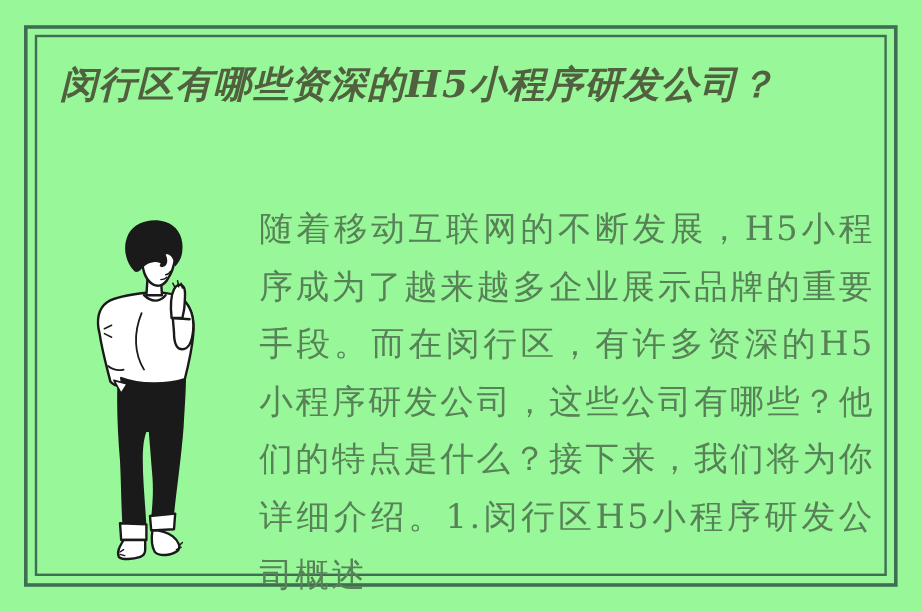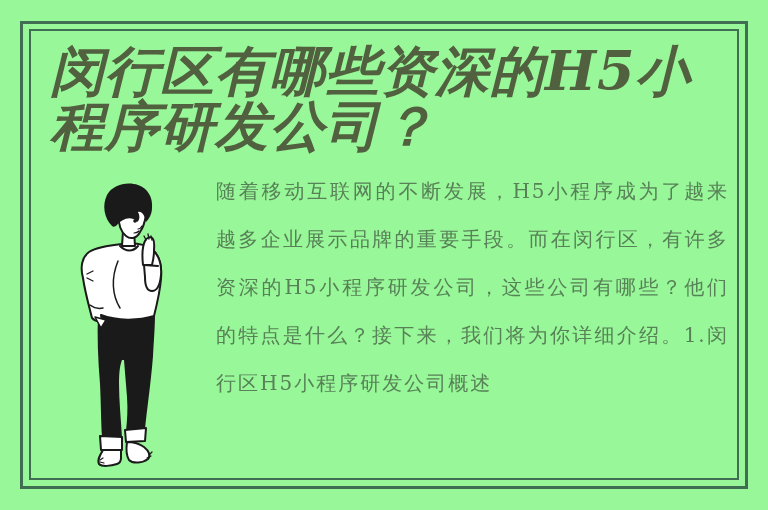--- a/index.html
+++ b/index.html
@@ -20,34 +20,34 @@
   .frame-inner {
     position: absolute;
     left: 6px; top: 5px; right: 6px; bottom: 6px;
     border: 2px solid var(--frame, #3f6e52);
   }
   .article-title {
     position: absolute;
     left: 50px; top: 44px;
     width: 690px;
     margin: 0;
-    font-size: 54px;
+    font-size: 31px;
     line-height: 55px;
     font-weight: 700;
     font-style: italic;
     letter-spacing: 1px;
     color: var(--title-color, #51603f);
     font-family: "DejaVu Serif", serif;
   }
   .body-text {
     position: absolute;
     left: 216px; top: 167px;
     width: 513px;
     margin: 0;
-    font-size: 20px;
+    font-size: 28px;
     line-height: 48px;
     letter-spacing: 2px;
     text-align: justify;
     color: var(--body-color, #578157);
     font-family: "DejaVu Serif", serif;
   }
   .illustration {
     position: absolute;
     left: 72px; top: 178px;
     width: 104px; height: 296px;

